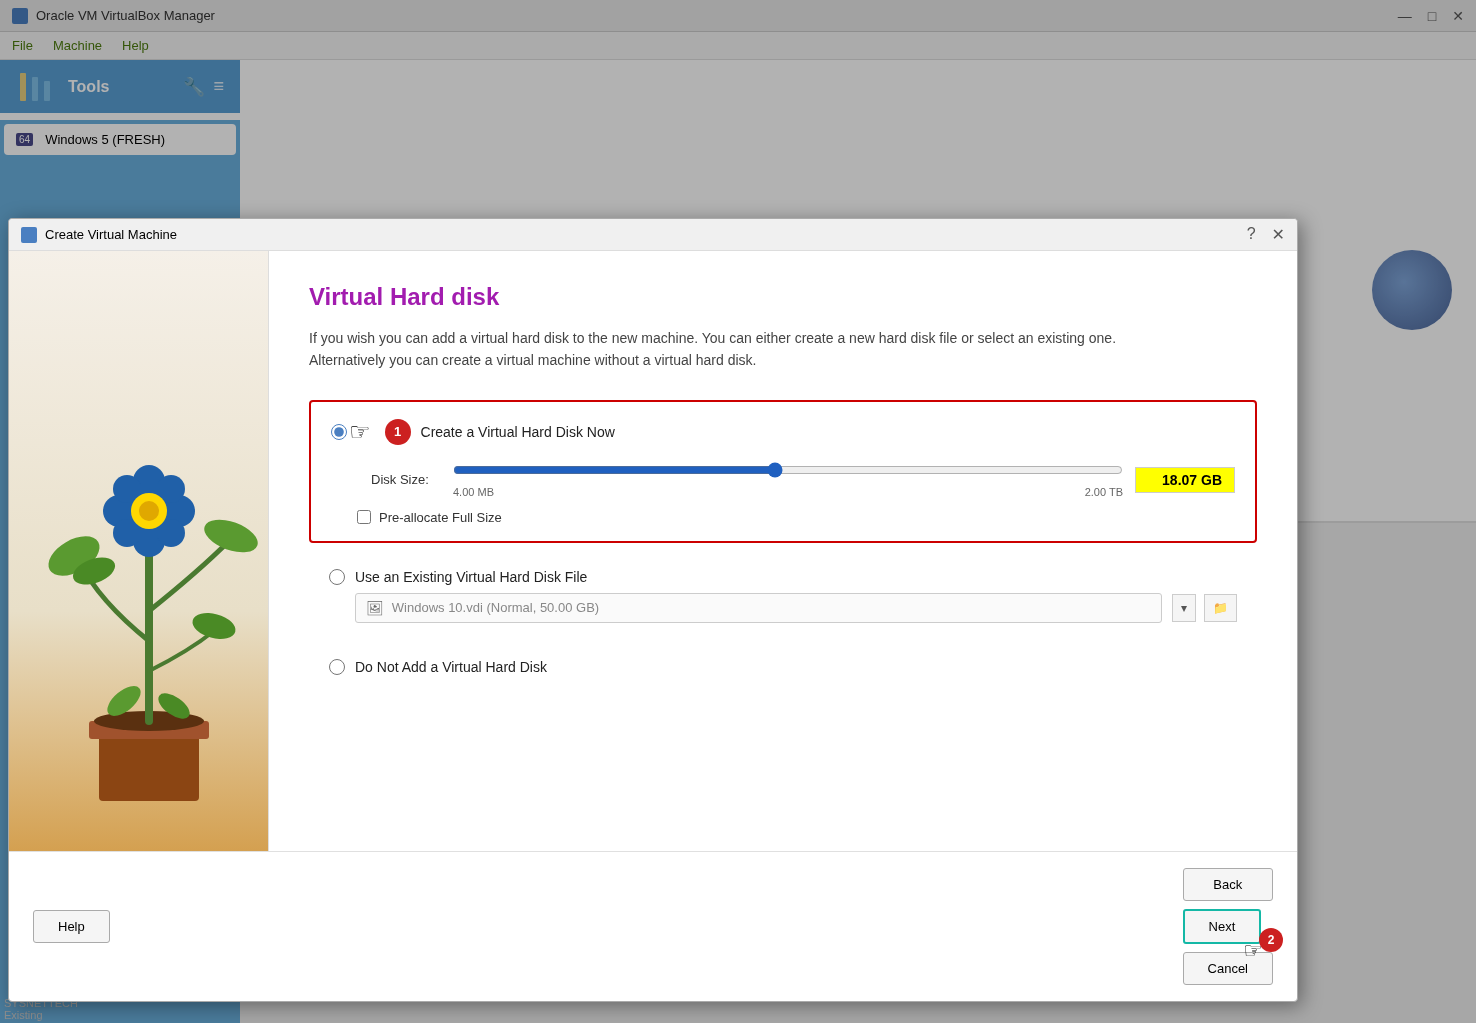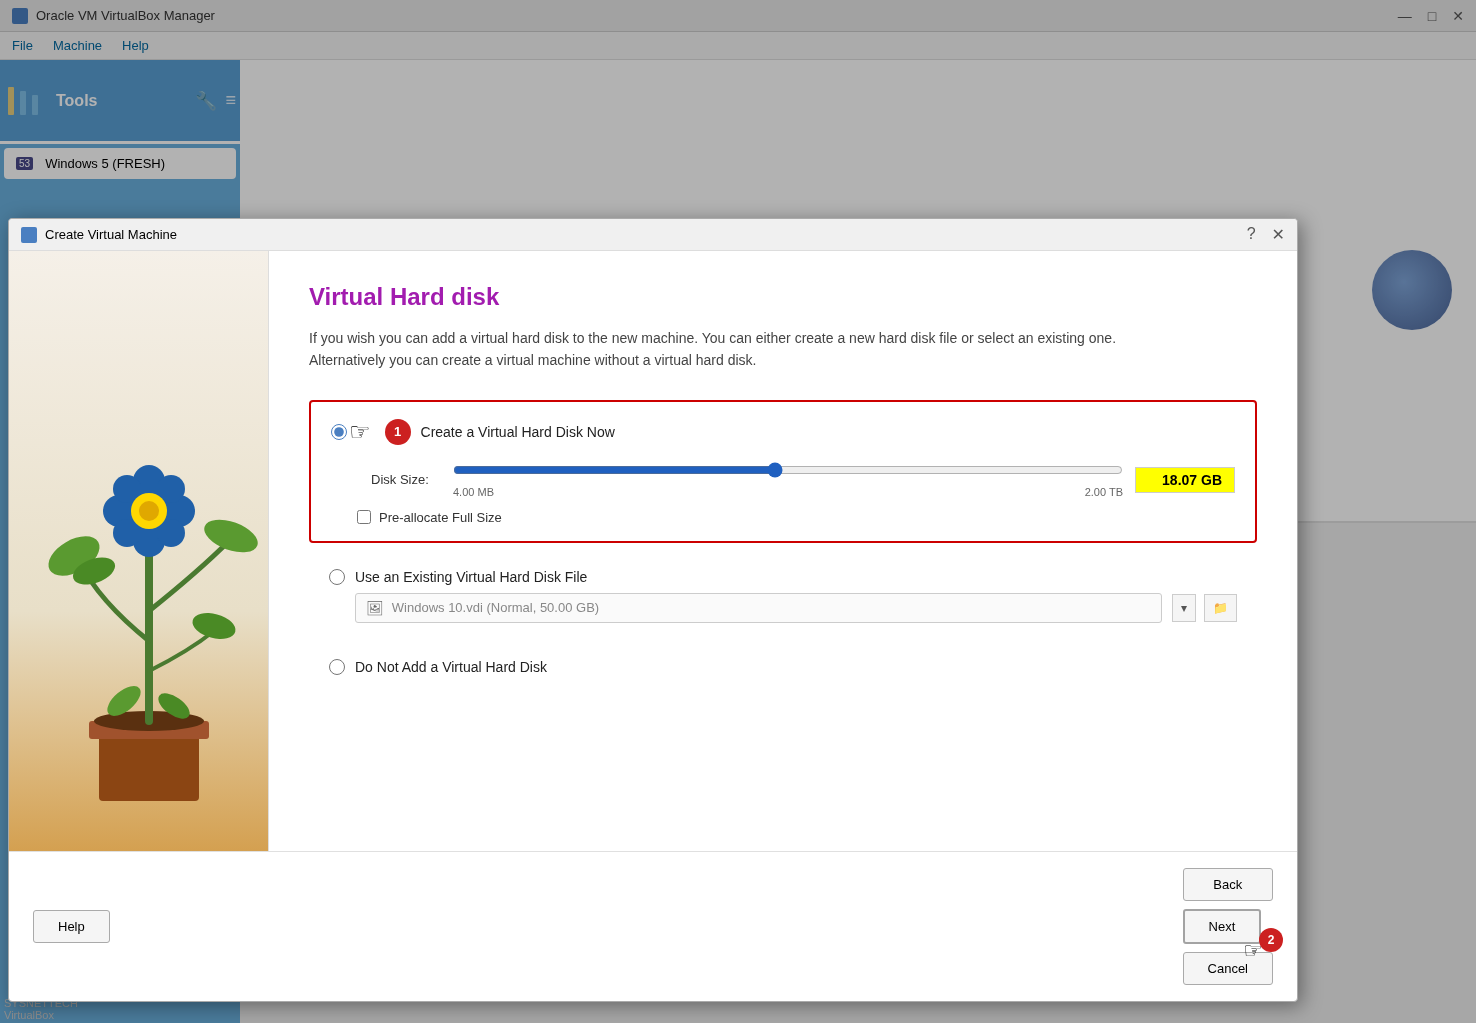--- a/index.html
+++ b/index.html
@@ -23,41 +23,41 @@
     .title-bar-right { display: flex; gap: 16px; font-size: 14px; color: #555; cursor: pointer; }
 
     
     .menu-bar {
       background: #f5f5f5;
       height: 28px;
       display: flex; align-items: center;
       padding: 0 12px;
       gap: 20px;
       border-bottom: 1px solid #ddd;
-      font-size: 13px; color: #0369a1;
+      font-size: 13px; color: #4d7c0f;
     }
 
     
     .main-area {
       display: flex;
       height: calc(100% - 60px);
     }
 
     
     .sidebar {
       width: 240px;
       background: #6ab0de;
       display: flex; flex-direction: column;
     }
     .sidebar-tools-header {
       background: #5a9fd4;
-      height: 84px;
+      height: 60px;
       display: flex; align-items: center;
-      padding: 0 4px; gap: 12px;
-      border-bottom: 3px solid #ffffff;
+      padding: 0 16px; gap: 12px;
+      border-bottom: 7px solid #ffffff;
     }
     .tools-icon {
       width: 40px; height: 40px;
       display: flex; align-items: center; justify-content: center;
     }
     .tools-icon svg { width: 36px; height: 36px; }
     .tools-label { font-size: 16px; font-weight: bold; color: #fff; }
     .sidebar-actions { display: flex; gap: 8px; margin-left: auto; }
     .sidebar-action-btn { background: none; border: none; cursor: pointer; color: #fff; opacity: 0.8; font-size: 18px; }
 
@@ -241,21 +241,21 @@
       display: flex; justify-content: space-between; align-items: center;
     }
     .footer-left { font-size: 13px; }
     .footer-right { display: flex; gap: 8px; flex-direction: column; }
 
     .btn {
       padding: 8px 24px; font-size: 13px; cursor: pointer;
       border: 1px solid #aaa; border-radius: 3px; background: #f5f5f5;
     }
     .btn-next {
-      border: 2px solid #a3a3a3;
+      border: 2px solid #14b8a6;
       background: #f5f5f5;
       position: relative;
     }
 
     
     .watermark {
       position: absolute; bottom: 2px; left: 4px;
       font-size: 11px; color: #ccc; z-index: 5;
     }
 
@@ -312,21 +312,21 @@
         <span class="tools-label">Tools</span>
         <div class="sidebar-actions">
 
           <button class="sidebar-action-btn">🔧</button>
 
           <button class="sidebar-action-btn">≡</button>
         </div>
       </div>
 
       <div class="sidebar-item-vm">
-        <span class="vm-badge">53</span>
+        <span class="vm-badge">64</span>
         <span>Windows 5 (FRESH)</span>
       </div>
     </div>
 
     <div style="flex:1; display:flex; flex-direction:column;">
 
       <div class="toolbar">
         <button class="toolbar-btn">
           <span class="tb-icon icon-pref">🔧</span>
           <span>Preferences</span>
@@ -494,14 +494,14 @@
         <span style="position:absolute; bottom:-20px; right:10px; font-size:22px; pointer-events:none;">☞</span>
         <span class="badge-2">2</span>
       </div>
       <button class="btn">Cancel</button>
     </div>
   </div>
 </div>
 
 <div class="watermark">
   <div>SYSNETTECH</div>
-  <div>VirtualBox</div>
+  <div>Existing</div>
 </div>
 
 </body></html>

